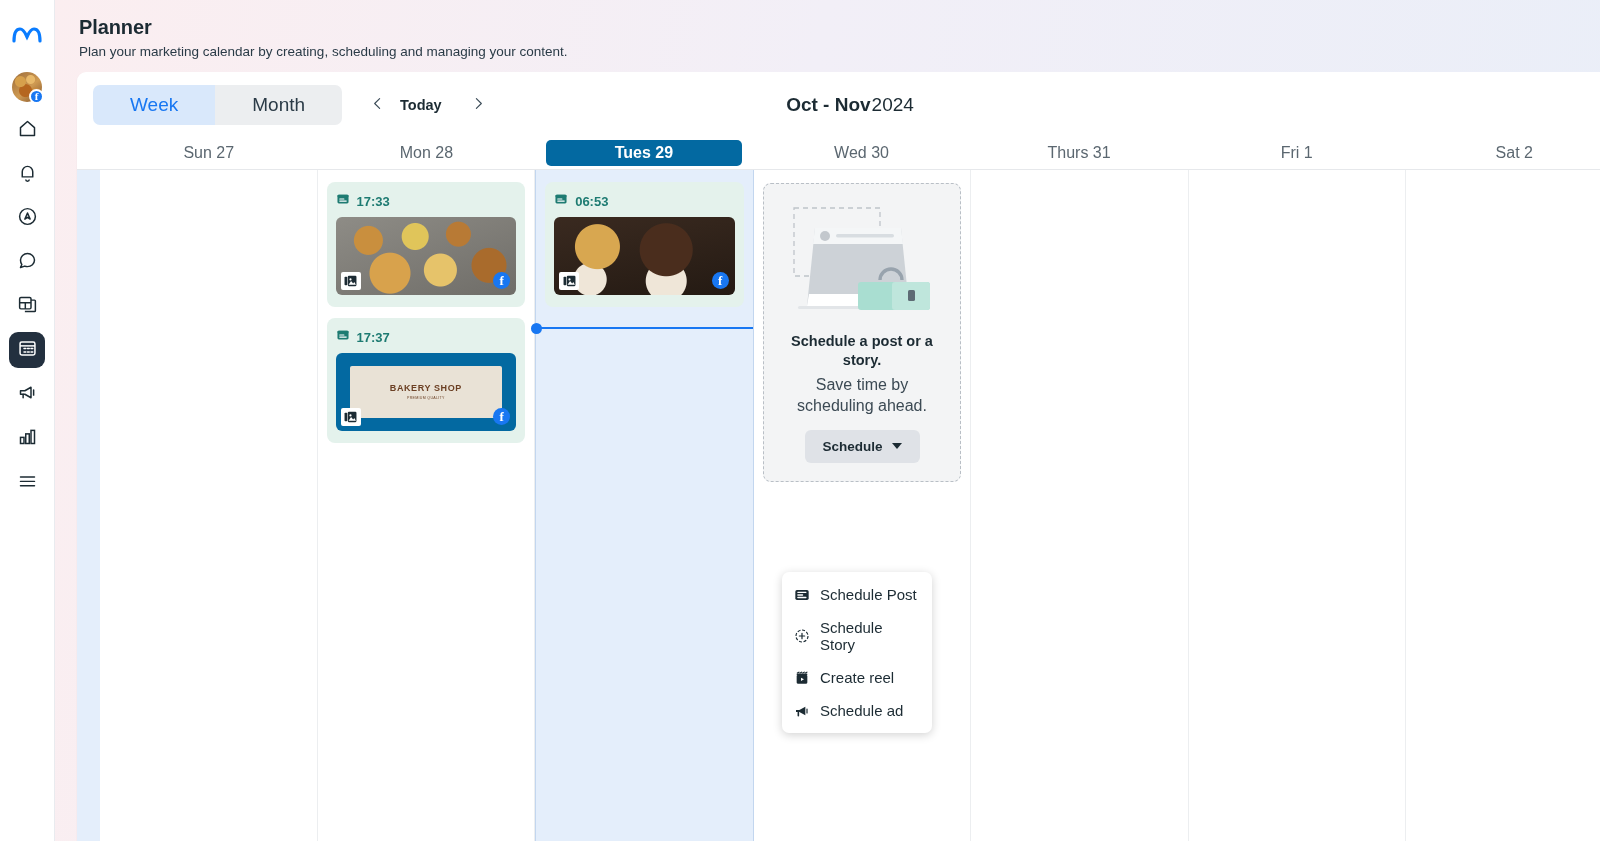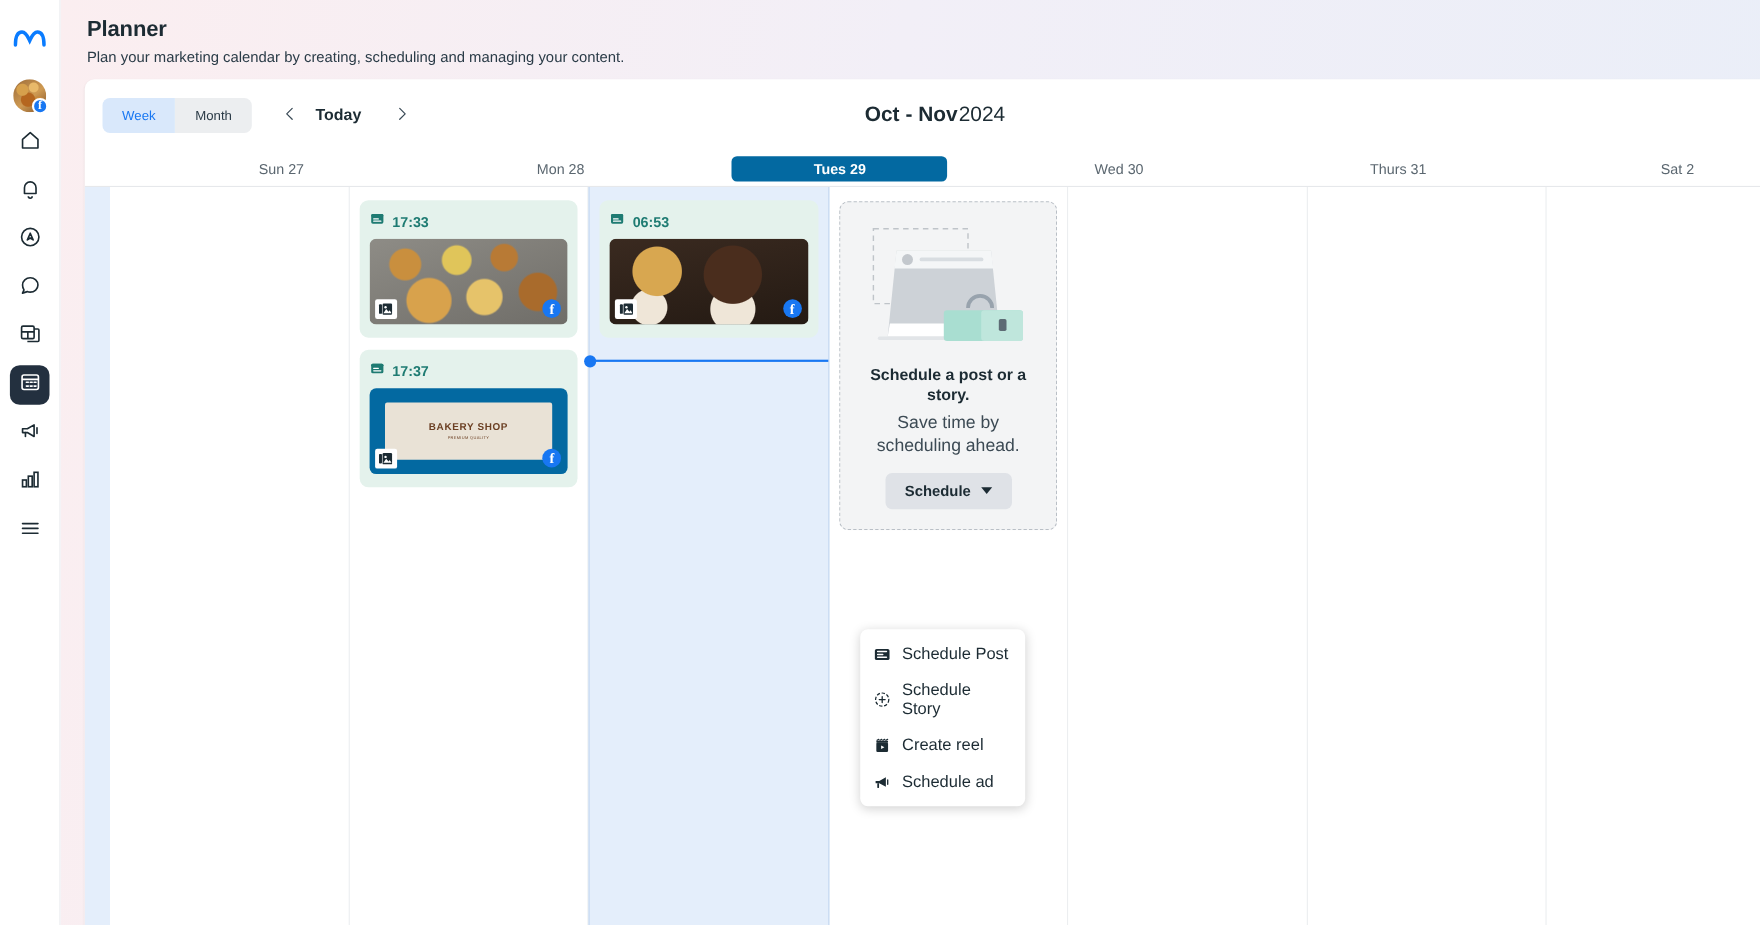--- a/index.html
+++ b/index.html
@@ -66,22 +66,22 @@
     border-radius: 9px 9px 0 0;
     box-shadow: 0 1px 2px rgba(0,0,0,.06);
     position: relative;
     overflow: hidden;
   }
 
   
   .toolbar { height: 65px; display: flex; align-items: center; padding-left: 16px; position: relative; }
   .seg { display: flex; border-radius: 7px; overflow: hidden; }
   .seg button {
-    border: none; font-family: inherit; font-size: 12px;
-    padding: 9px 18px; cursor: pointer; background: #eceef0; color: #2b3b47;
+    border: none; font-family: inherit; font-size: 19px;
+    padding: 9px 37px; cursor: pointer; background: #eceef0; color: #2b3b47;
   }
   .seg button.sel { background: #d9e8fb; color: #1877f2; }
   .nav-arrow {
     width: 34px; height: 34px; display:flex; align-items:center; justify-content:center;
     background:none; border:none; cursor:pointer;
   }
   .nav-arrow svg { stroke:#3b4b57; fill:none; stroke-width:1.6; }
   .today-btn {
     background:none; border:none; font-family:inherit; font-size:14.5px;
     font-weight:bold; color:#1c2b33; cursor:pointer; padding: 0 6px;
@@ -93,22 +93,22 @@
   }
   .range b { font-weight: bold; }
   .range span.yr { font-weight: normal; margin-left: 1px; }
 
   
   .dayhead {
     display:flex; height:33px; border-bottom:1px solid #e6e8eb;
     position: relative; z-index: 5; background: #fff;
   }
   .daycell {
-    flex:1; display:flex; align-items:center; justify-content:flex-end;
-    font-size:13px; color:#5b6770;
+    flex:1; display:flex; align-items:center; justify-content:center;
+    font-size:16px; color:#5b6770;
   }
   .daycell .pill {
     padding: 4px 0; width: 196px; text-align:center; border-radius:5px;
   }
   .daycell.today .pill { background:#0369a1; color:#fff; font-weight:bold; }
 
   
   .grid { display:flex; position:relative; height: 674px; }
   .gutter { width: 23px; background:#e4eefb; flex:0 0 23px; }
   .col { flex:1; border-right:1px solid #eceef0; position:relative; padding: 12px 9px 0; }
@@ -326,20 +326,23 @@
             <span class="pill">Mon 28</span>
           </div>
         <div class="daycell today">
             <span class="pill">Tues 29</span>
           </div>
         <div class="daycell">
             <span class="pill">Wed 30</span>
           </div>
         <div class="daycell">
             <span class="pill">Thurs 31</span>
+          </div>
+        <div class="daycell">
+            <span class="pill">Fri 1</span>
           </div>
         <div class="daycell">
             <span class="pill">Sat 2</span>
           </div>
       </div>
 
       <div class="grid">
         <div class="gutter"></div>
 
         <div class="col"></div>

